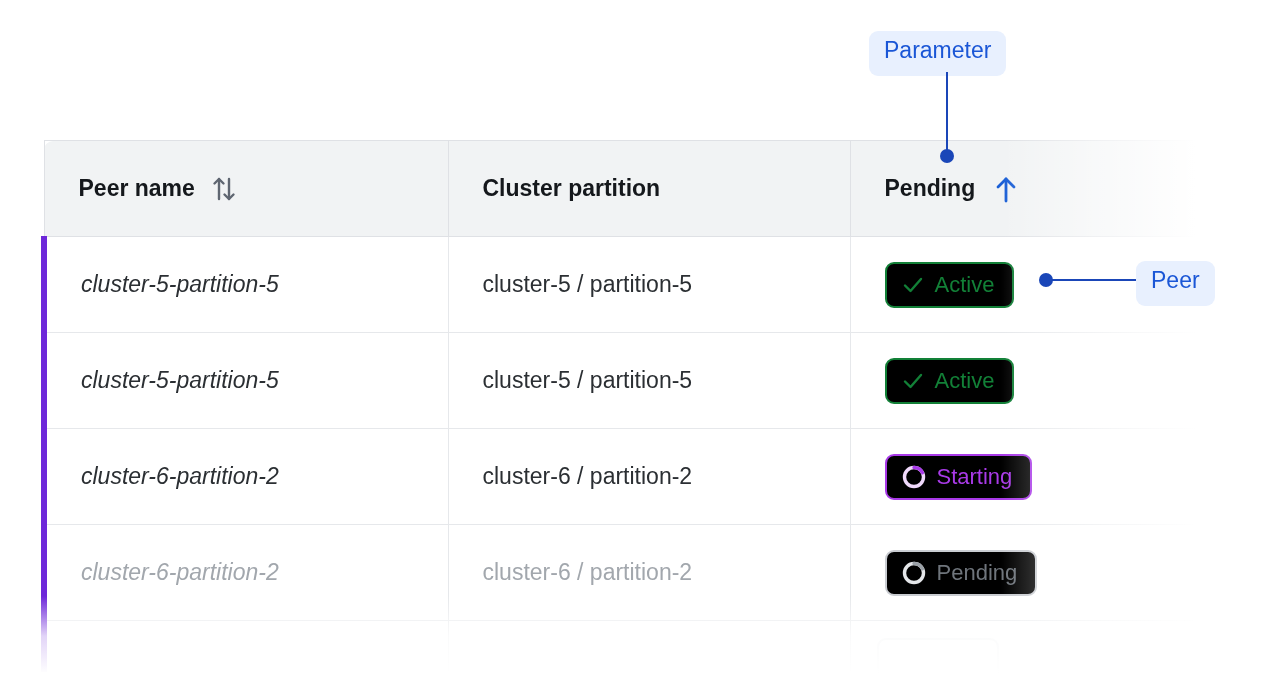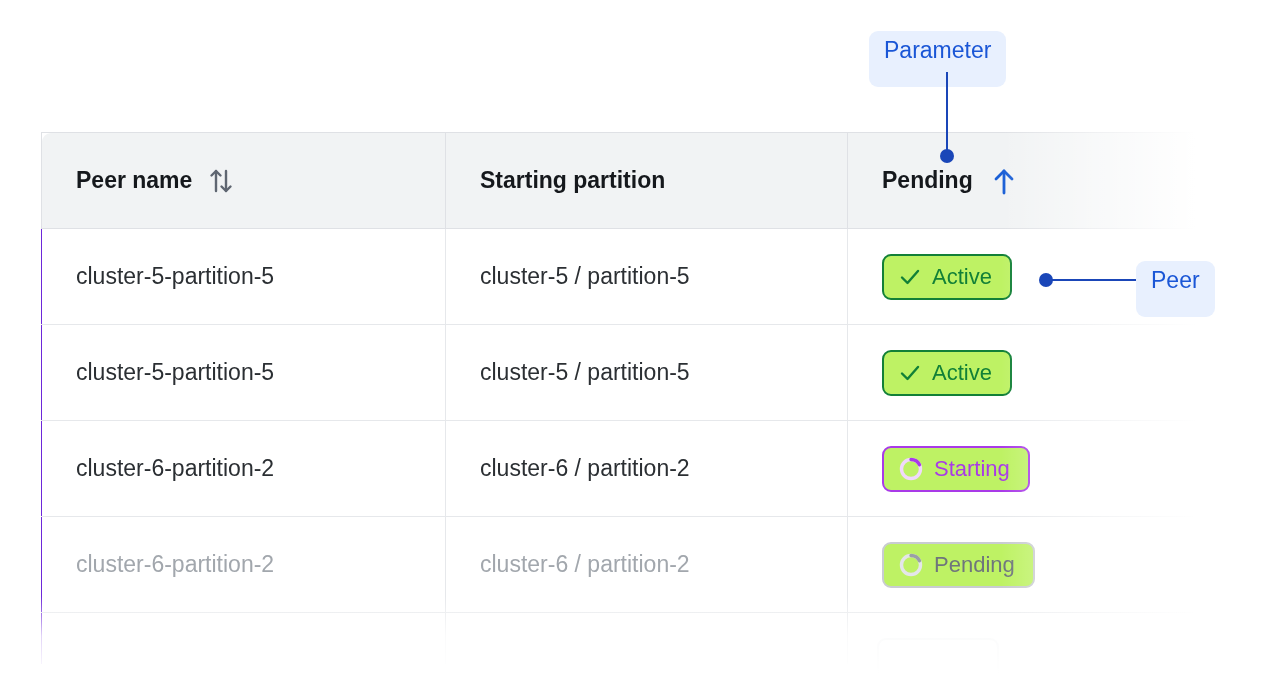--- a/index.html
+++ b/index.html
@@ -13,21 +13,21 @@
     position: relative;
     overflow: hidden;
     font-family: "Liberation Sans", sans-serif;
     -webkit-font-smoothing: antialiased;
   }
 
   
   #table-wrap {
     position: absolute;
     left: 41px;
-    top: 132px;
+    top: 140px;
     width: 1160px;
     height: 532px;
     overflow: hidden;
   }
   table.peer-table {
     border-collapse: collapse;
     table-layout: fixed;
     width: 1160px;
   }
   table.peer-table col.c1 { width: 404px; }
@@ -68,21 +68,21 @@
     font-size: 23px;
     color: #2b2f33;
     padding: 0 0 0 34px;
     border-bottom: 1px solid #e6e8eb;
     border-right: 1px solid #e6e8eb;
     vertical-align: middle;
     background: #fff;
     white-space: nowrap;
   }
   tbody td:last-child { border-right: none; }
-  tbody td:first-child { border-left: 1px solid #6d28d9; }
+  tbody td:first-child { border-left: 6px solid #6d28d9; font-style: italic; }
   tbody tr.muted td { color: #a2a7ad; }
 
   
   #fade-right {
     position: absolute;
     left: 1001px;
     top: 130px;
     width: 271px;
     height: 560px;
     pointer-events: none;
@@ -115,21 +115,21 @@
   .pill {
     display: inline-flex;
     align-items: center;
     gap: 10px;
     box-sizing: border-box;
     height: 46px;
     padding: 0 18px 0 14px;
     border-radius: 9px;
     border: 2px solid;
     font-size: 22px;
-    background: #bef264;
+    background: #000000;
     white-space: nowrap;
   }
   .pill.active  { border-color:#128037; color:#128037; }
   .pill.starting{ border-color:#a93ae8; color:#a93ae8; }
   .pill.pending { border-color:#c9ccd1; color:#6f757c; }
 
   .check { display:block; flex:0 0 auto; }
   .spinner { display:block; flex:0 0 auto; }
 
   
@@ -138,21 +138,21 @@
     left: 869px;
     top: 31px;
     z-index: 20;
   }
   .ann-badge {
     display: inline-block;
     background: #e8f0fe;
     color: #1a56d6;
     font-size: 23px;
     border-radius: 9px;
-    padding: 8px 15px 25px 15px;
+    padding: 8px 15px 14px 15px;
     line-height: 1;
     white-space: nowrap;
   }
   #param-line {
     position: absolute;
     left: 946px;
     top: 72px;
     width: 2px;
     height: 82px;
     background: #1a46b8;
@@ -230,21 +230,21 @@
                   <path d="M3.5 9.5 L8 5 L12.5 9.5"></path>
                 <path d="M18 5 V25"></path>
                   <path d="M13.5 20.5 L18 25 L22.5 20.5"></path>
               </g>
             </svg>
           </div>
         </th>
 
         <th>
           <div class="th-inner">
-            <span>Starting partition</span>
+            <span>Cluster partition</span>
           </div>
         </th>
 
         <th>
           <div class="th-inner">
             <span>Pending</span>
             <svg class="sort-up" width="30" height="32" viewBox="0 0 30 32">
               <g fill="none" stroke="#1a5fd6" stroke-width="2.8" stroke-linecap="round" stroke-linejoin="round">
                 <path d="M15 28 V6"></path>
                   <path d="M7 14 L15 6 L23 14"></path>

